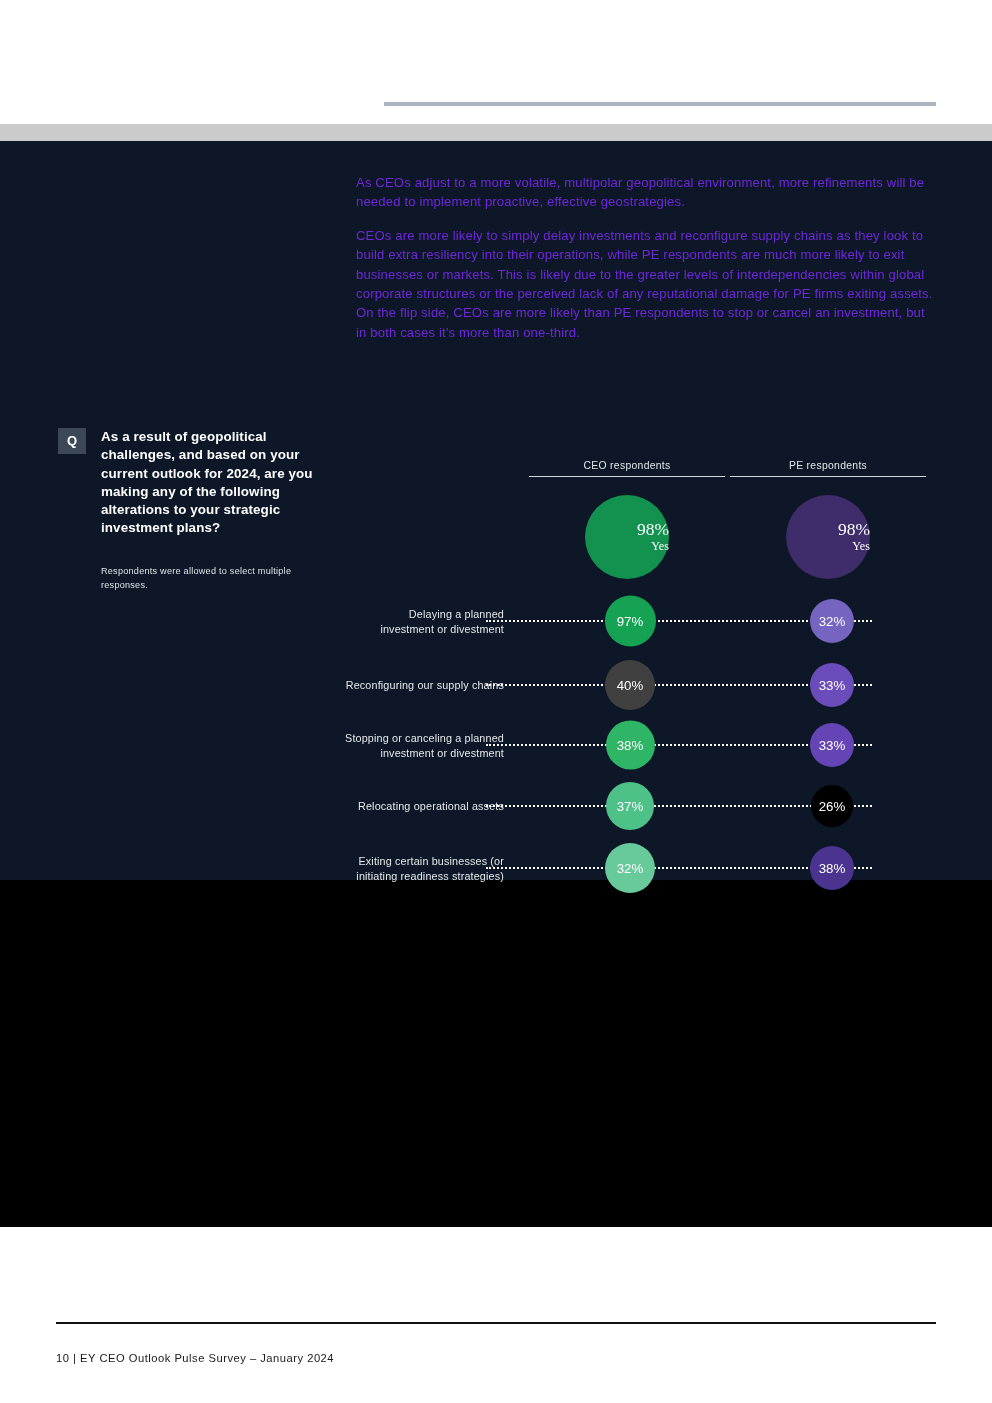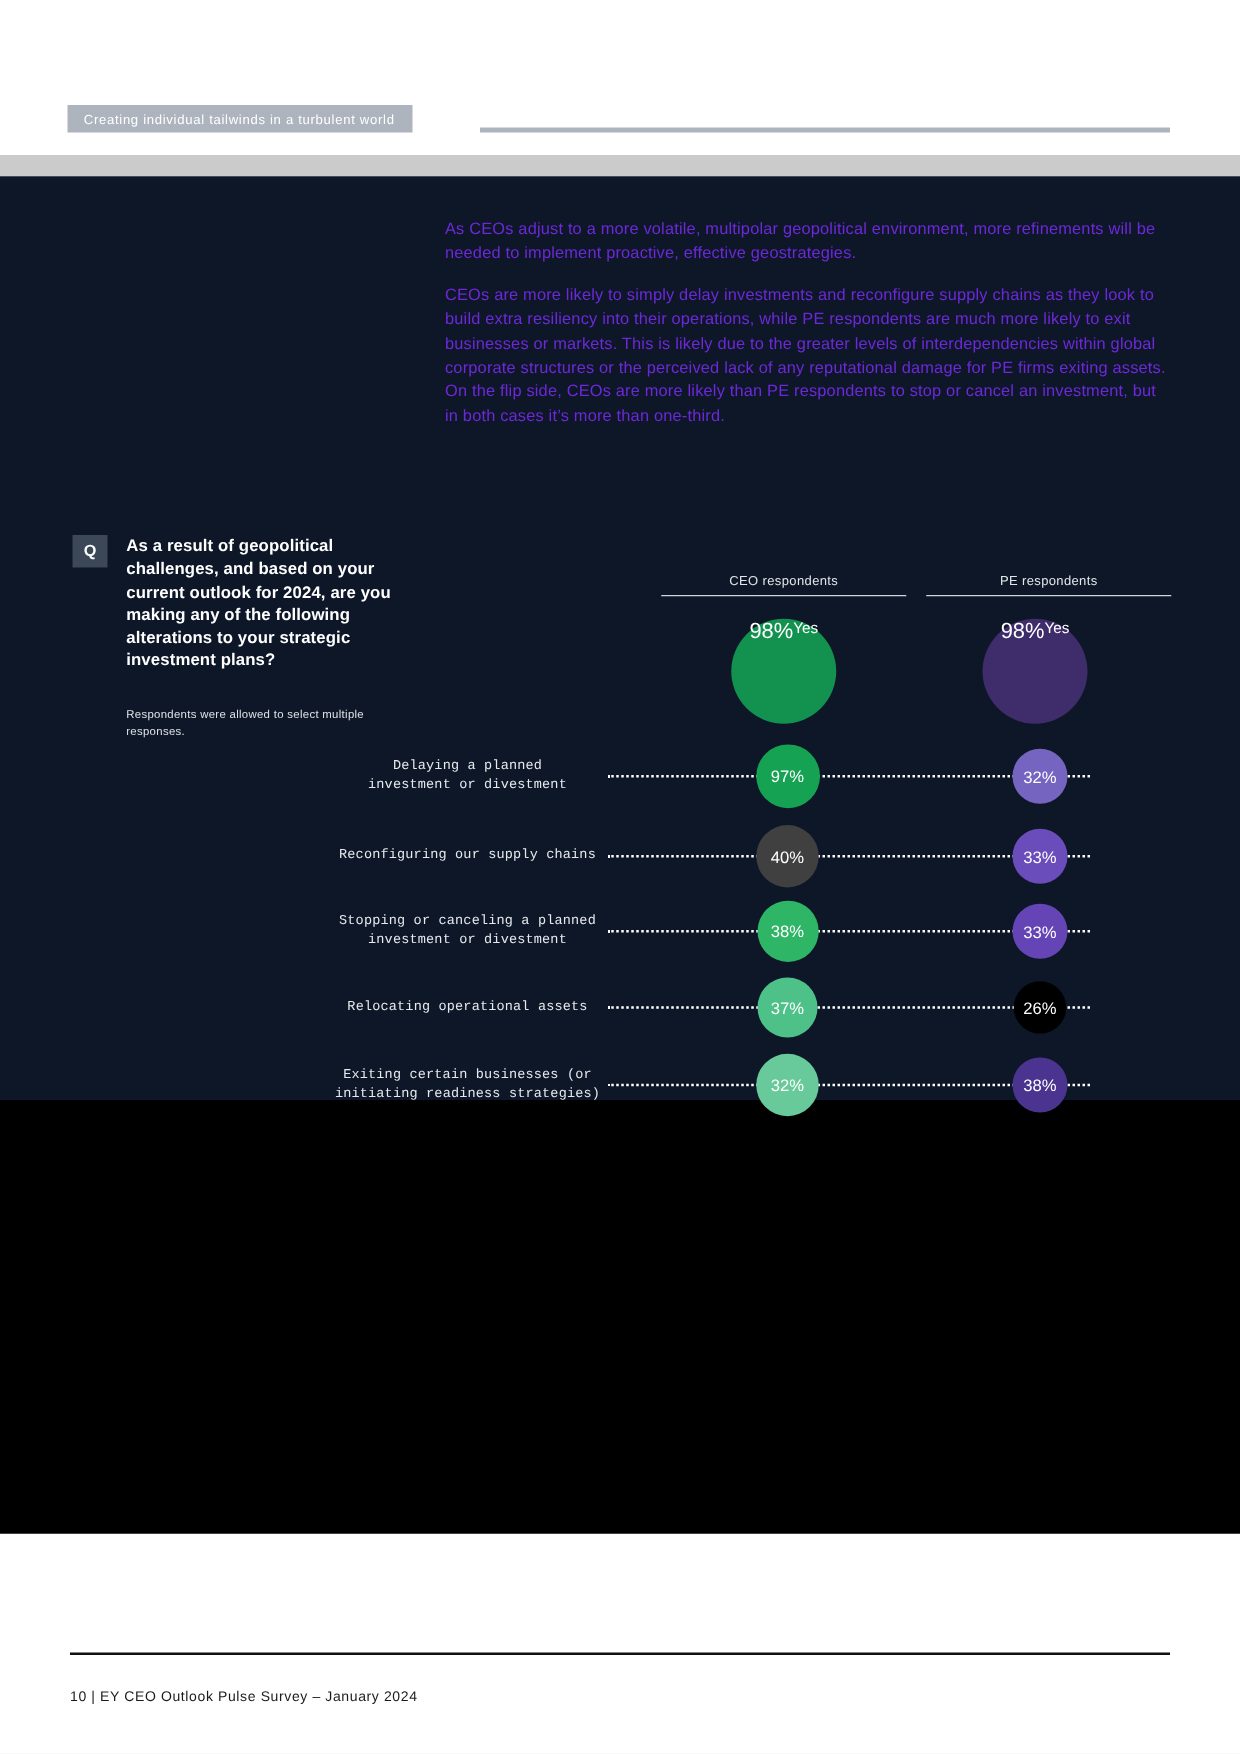--- a/index.html
+++ b/index.html
@@ -142,58 +142,58 @@
     letter-spacing: 0.3px;
   }
   .col-head .label { display: block; padding-bottom: 5px; }
   .col-head .rule {
     display: block;
     height: 1px;
     background: #cfd6dd;
     width: 100%;
   }
   .col-head.ceo { left: 173px; width: 196px; }
-  .col-head.pe  { left: 385px; width: 196px; }
+  .col-head.pe  { left: 374px; width: 196px; }
 
   
   .big-circle {
     position: absolute;
     top: 35px;
     width: 84px; height: 84px;
     border-radius: 50%;
     display: flex;
-    flex-direction: row;
-    align-items: flex-start;
+    flex-direction: column;
+    align-items: flex-end;
     justify-content: center;
     color: #ffffff;
+    font-family: Liberation Serif, serif;
   }
   .big-circle .pct { font-size: 17.5px; line-height: 19px; }
   .big-circle .yes { font-size: 12.2px; line-height: 15px; }
   .big-circle.ceo { left: 229px; background: #13924f; }
   .big-circle.pe  { left: 430px; background: #3f2c6b; }
 
   
   .row {
     position: absolute;
     left: 0;
     width: 578px;
     height: 58px;
   }
   .row-label {
     position: absolute;
     right: 430px;
     top: 50%;
     transform: translateY(-50%);
     width: 260px;
-    text-align: center;
+    text-align: right;
     color: #e6e9ed;
     font-size: 10.8px;
     line-height: 14.5px;
     letter-spacing: 0.15px;
-    font-family: Liberation Mono, monospace;
   }
   .row-label-inner { display: block; }
 
   .dotline {
     position: absolute;
     top: 50%;
     height: 0;
     border-top: 2.6px dotted #ffffff;
     transform: translateY(-1px);
   }
@@ -228,21 +228,20 @@
     font-size: 11.2px;
     letter-spacing: 0.5px;
   }
 </style>
 </head>
 <body>
 
 <div class="page">
 
   <div class="run-head">
-    <div class="run-head-tab">Creating individual tailwinds in a turbulent world</div>
     <div class="run-head-rule"></div>
   </div>
 
   <div class="gray-band"></div>
   <div class="navy"></div>
   <div class="blackband"></div>
 
   <div class="intro">
     <p>As CEOs adjust to a more volatile, multipolar geopolitical environment, more refinements will be needed to implement proactive, effective geostrategies.</p>
     <p>CEOs are more likely to simply delay investments and reconfigure supply chains as they look to build extra resiliency into their operations, while PE respondents are much more likely to exit businesses or markets. This is likely due to the greater levels of interdependencies within global corporate structures or the perceived lack of any reputational damage for PE firms exiting assets. On the flip side, CEOs are more likely than PE respondents to stop or cancel an investment, but in both cases it’s more than one-third.</p>

